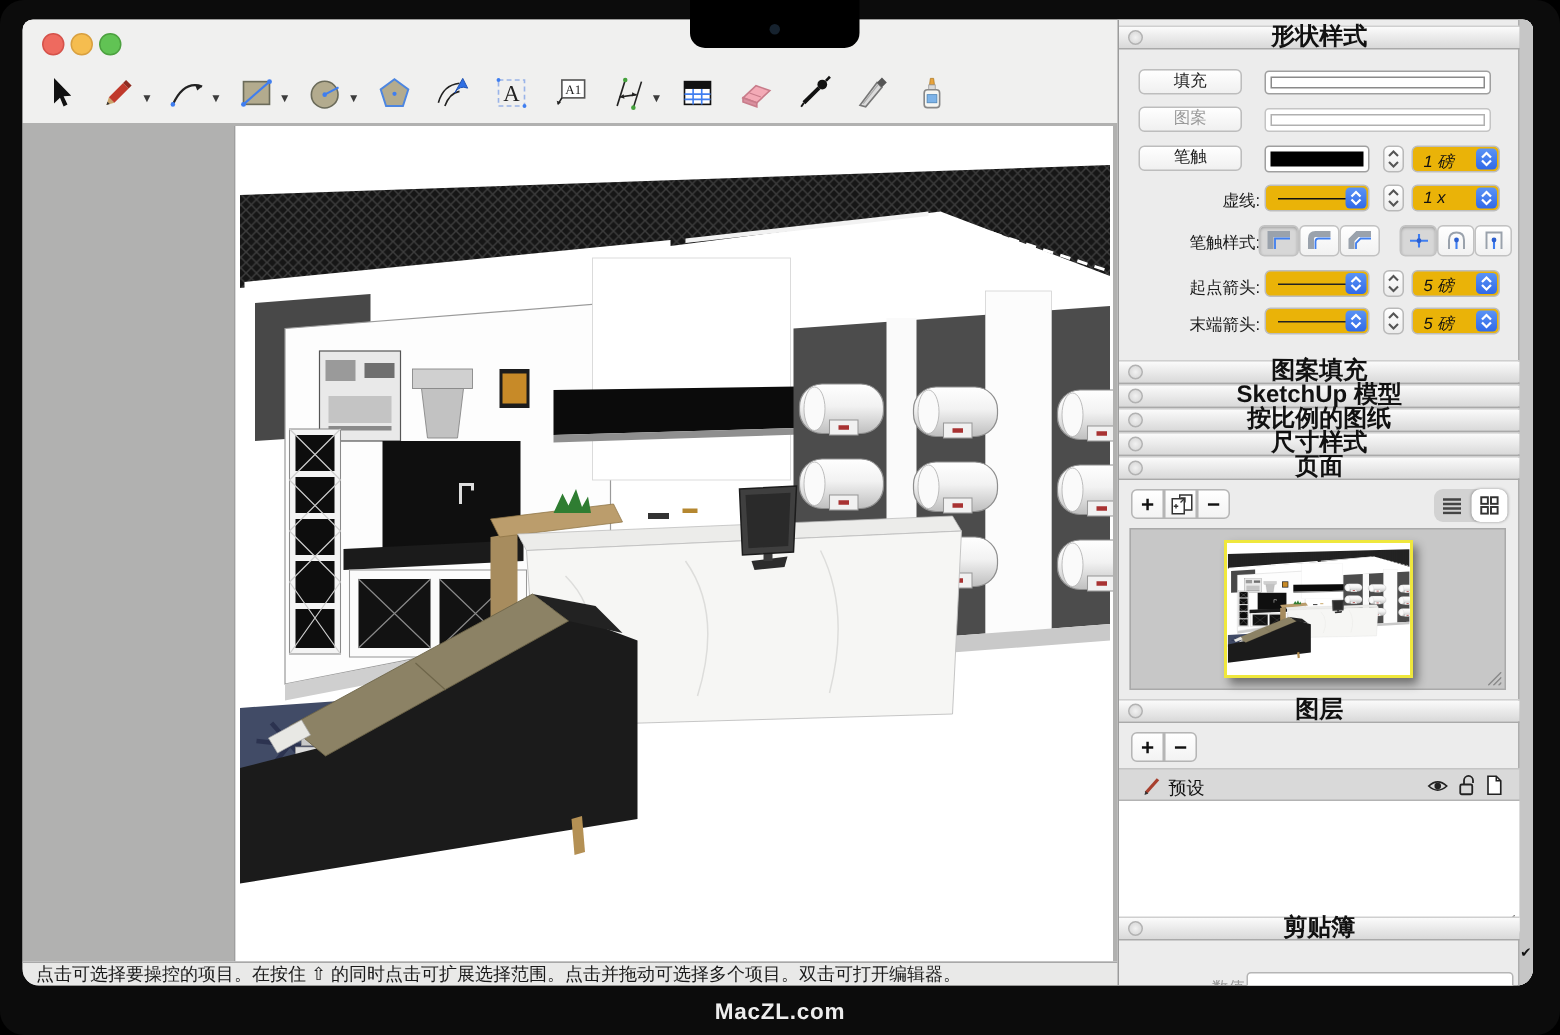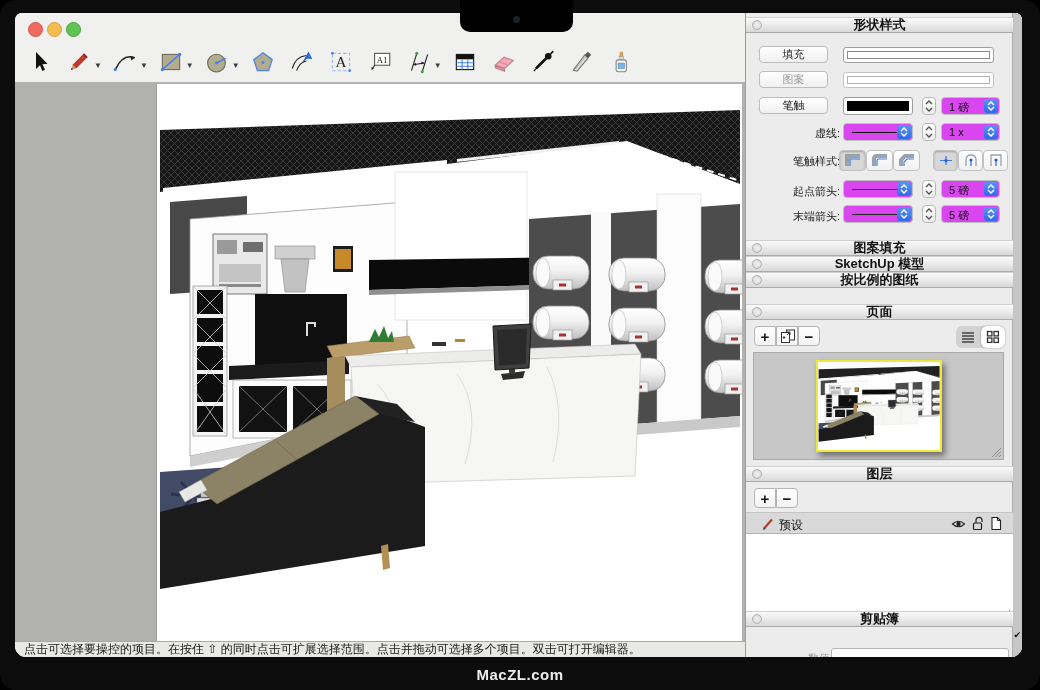--- a/index.html
+++ b/index.html
@@ -24,29 +24,29 @@
   
   .canvas{position:absolute;left:0;top:69px;width:730px;height:559px;background:#b1b1b0;overflow:hidden;}
   .paper{position:absolute;left:142px;top:2px;width:585px;height:557px;background:#fff;box-shadow:-1px 0 0 #9e9e9e;}
   .statusbar{position:absolute;left:0;top:628px;width:730px;height:16px;background:#e9e9e8;border-top:1px solid #a8a8a8;
              font-size:12px;color:#1a1a1a;line-height:15px;padding-left:9px;box-sizing:border-box;white-space:nowrap;overflow:hidden;}
   
   .panel{position:absolute;left:730px;top:0;width:277px;height:644px;background:#ececec;border-left:1px solid #9b9b9b;box-sizing:border-box;}
   .vscroll{position:absolute;right:0;top:0;width:10px;height:100%;background:#c6c6c6;border-left:1px solid #adadad;box-sizing:border-box;}
   .sechdr{position:absolute;left:0;width:267px;height:16px;background:linear-gradient(#fbfbfb,#d9d9d9);
           border-top:1px solid #cfcfcf;border-bottom:1px solid #a9a9a9;box-sizing:border-box;
-          font-size:13px;font-weight:bold;color:#111;text-align:center;line-height:14px;}
+          font-size:16px;font-weight:bold;color:#111;text-align:center;line-height:14px;}
   .disc{position:absolute;left:6px;top:2px;width:10px;height:10px;border-radius:50%;background:radial-gradient(#f2f2f2,#d2d2d2);border:1px solid #b2b2b2;box-sizing:border-box;}
   .rlabel{position:absolute;width:80px;right:182px;text-align:right;font-size:11px;color:#1c1c1c;}
   .btnlabel{position:absolute;left:13px;width:69px;height:17px;background:linear-gradient(#fff,#f0f0f0);border:1px solid #bdbdbd;border-radius:4px;
             box-sizing:border-box;font-size:11px;color:#1c1c1c;text-align:center;line-height:15px;}
   .well{position:absolute;height:16px;background:#fff;border:1px solid #9f9f9f;border-radius:3px;box-sizing:border-box;}
   .well .inner{position:absolute;left:3px;top:3px;right:3px;bottom:3px;border:1px solid #8a8a8a;}
   .stepper{position:absolute;width:14px;height:18px;background:linear-gradient(#fff,#ececec);border:1px solid #b9b9b9;border-radius:4px;box-sizing:border-box;}
-  .combo{position:absolute;height:18px;background:#d946ef;border:1px solid #bdbdbd;border-radius:4px;box-sizing:border-box;}
+  .combo{position:absolute;height:18px;background:#eab308;border:1px solid #bdbdbd;border-radius:4px;box-sizing:border-box;font-style:italic;}
   .combo .val{position:absolute;left:7px;top:2px;font-size:11px;color:#111;}
   .bluebtn{position:absolute;right:1px;top:1px;width:14px;height:14px;border-radius:3px;background:linear-gradient(#5a93f5,#3069e8);}
   .ssbtn{position:absolute;top:137px;width:27px;height:21px;background:linear-gradient(#fff,#f1f1f1);border:1px solid #c2c2c2;border-radius:4px;box-sizing:border-box;display:flex;align-items:center;justify-content:center;}
   .ssbtn.sel{background:#d7d7d7;box-shadow:inset 0 1px 2px rgba(0,0,0,.25);}
   .sqbtn{position:absolute;width:22px;height:20px;background:linear-gradient(#fff,#f3f3f3);border:1px solid #b5b5b5;box-sizing:border-box;
          display:flex;align-items:center;justify-content:center;font-size:15px;color:#111;font-weight:bold;line-height:1;}
   .thumbarea{position:absolute;left:7px;top:339px;width:251px;height:108px;background:#c7c7c7;border:1px solid #a9a9a9;box-sizing:border-box;}
   .pagethumb{position:absolute;left:62px;top:7px;width:126px;height:92px;background:#fff;border:2px solid #efe73c;box-shadow:3px 4px 6px rgba(0,0,0,.45);box-sizing:border-box;}
   .seg{position:absolute;left:210px;top:313px;width:49px;height:22px;background:#d2d2d2;border-radius:6px;display:flex;}
   .seg .sitem{flex:1;display:flex;align-items:center;justify-content:center;border-radius:6px;}
@@ -471,20 +471,23 @@
 
       <div class="sechdr" style="top:227px;">
         <span class="disc"></span><span>图案填充</span>
       </div>
       <div class="sechdr" style="top:243px;">
         <span class="disc"></span><span>SketchUp 模型</span>
       </div>
       <div class="sechdr" style="top:259px;">
         <span class="disc"></span><span>按比例的图纸</span>
       </div>
+      <div class="sechdr" style="top:275px;">
+        <span class="disc"></span><span>尺寸样式</span>
+      </div>
       <div class="sechdr" style="top:291px;">
         <span class="disc"></span><span>页面</span>
       </div>
 
       <div class="sqbtn" style="left:8px;top:313px;border-radius:4px 0 0 4px;">
           <span>+</span>
         </div>
       <div class="sqbtn" style="left:30px;top:313px;">
         <svg width="17" height="16" viewBox="0 0 17 16">
             <rect x="7.5" y="2" width="8" height="10" fill="#fff" stroke="#333"></rect>

